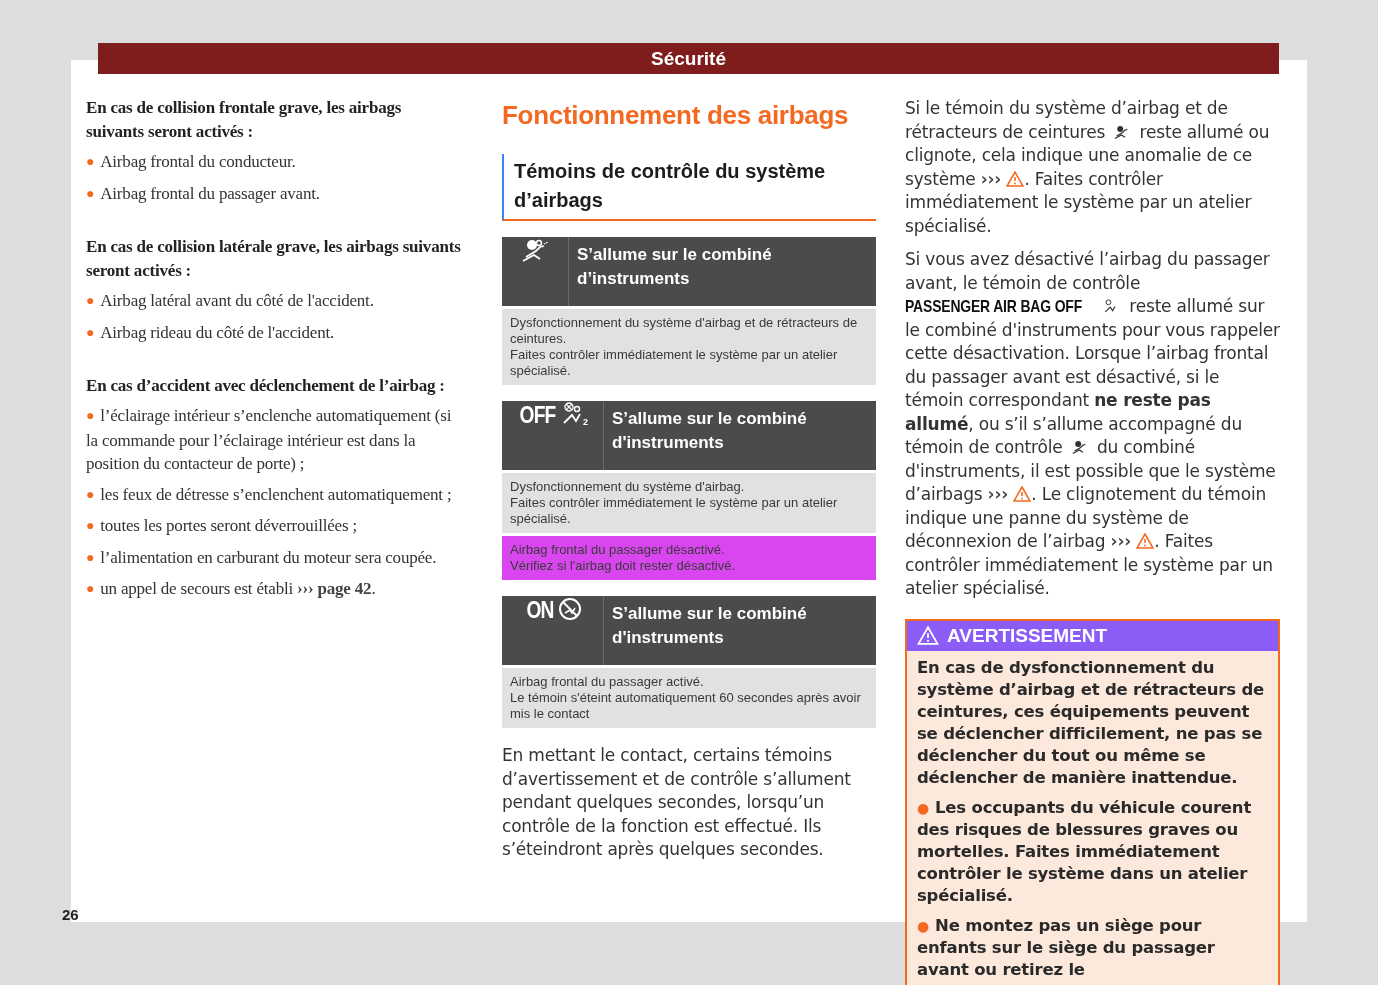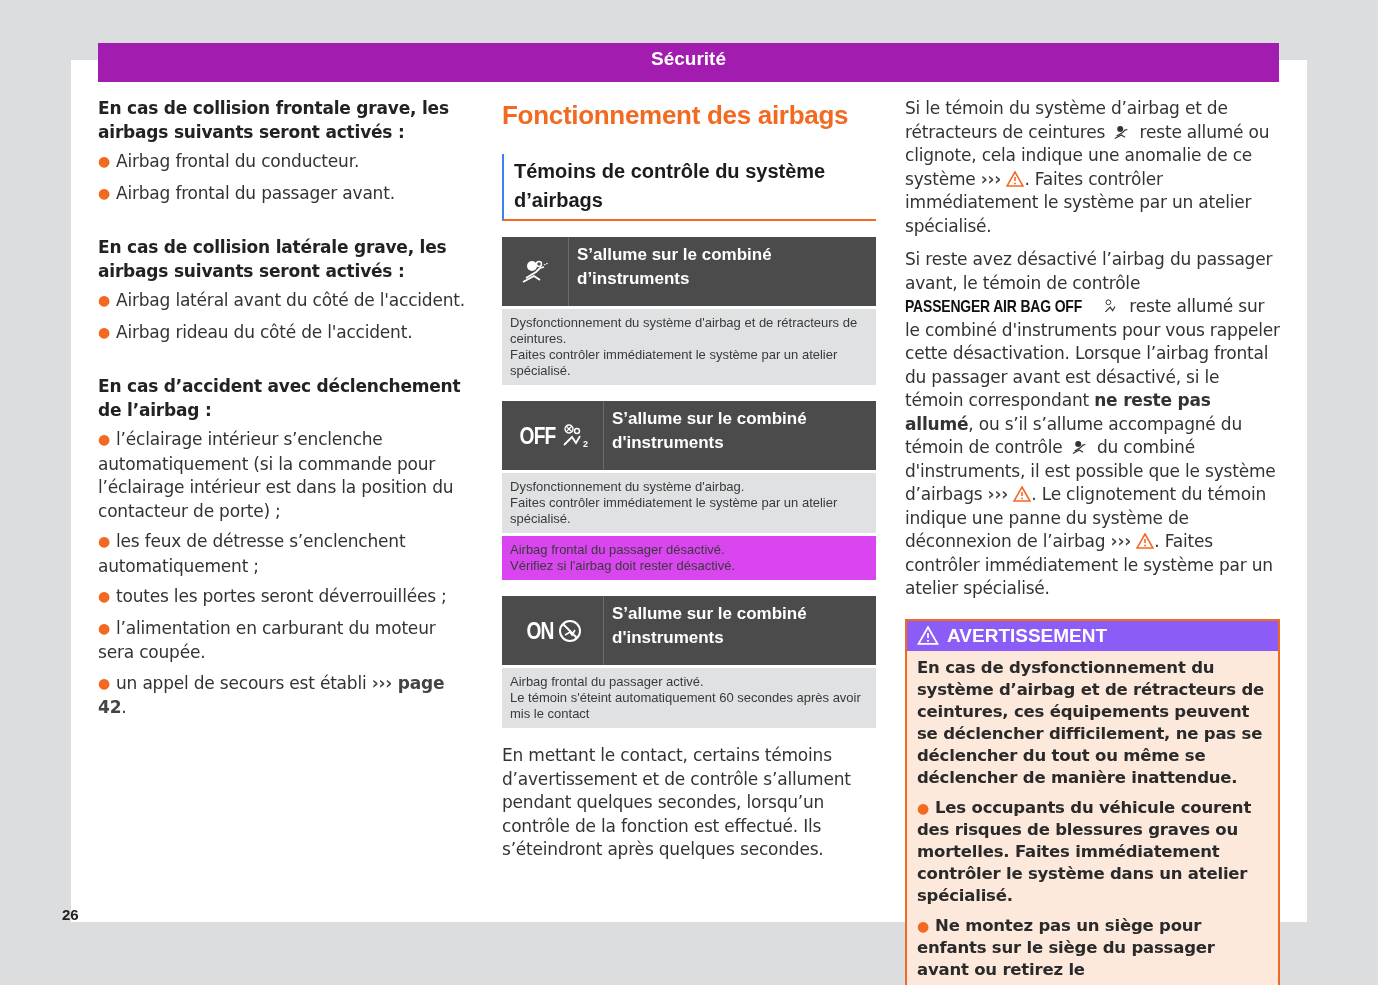--- a/index.html
+++ b/index.html
@@ -11,36 +11,36 @@
       font-family: "DejaVu Sans", sans-serif;
       color: #2b2b2b;
     }
     .page {
       position: absolute; left: 71px; top: 60px;
       width: 1236px; height: 862px;
       background: #ffffff;
     }
     .banner {
       position: absolute; left: 98px; top: 43px;
-      width: 1181px; height: 39px;
-      background: #a21caf;
+      width: 1181px; height: 31px;
+      background: #7f1d1d;
       color: #fff;
       font-family: "Liberation Sans", sans-serif;
       font-weight: bold;
       font-size: 19px;
       text-align: center;
       line-height: 31px;
     }
     .page-num {
       position: absolute; left: 62px; top: 906px;
       font-family: "Liberation Sans", sans-serif;
       font-weight: bold; font-size: 15px; color: #222;
     }
     .col { position: absolute; top: 96px; }
-    .col1 { left: 98px; width: 375px; }
+    .col1 { left: 86px; width: 375px; font-family: Liberation Serif, serif; }
     .col2 { left: 502px; width: 374px; }
     .col3 { left: 905px; width: 375px; }
 
     .para {
       font-size: 17px; line-height: 23.5px; color: #333;
       margin: 0 0 10px 0; letter-spacing: -0.2px;
     }
     .head-b {
       font-weight: bold; font-size: 17px; line-height: 24px; color: #222;
       margin: 0 0 6px 0; letter-spacing: -0.2px;
@@ -65,21 +65,21 @@
       padding: 3px 10px 4px 10px;
       font-weight: bold; font-size: 20px; line-height: 29px; color: #1c1c1c;
       font-family: "Liberation Sans", sans-serif;
       width: 352px;
     }
     .tbl { margin-top: 16px; }
     .tbl-head {
       display: flex; background: #4b4b4c; color: #fff; height: 69px;
     }
     .tbl-head .ic {
-      width: 66px; display: flex; align-items: center; justify-content: center;
+      width: 66px; display: flex; align-items: flex-start; justify-content: center;
       border-right: 1px solid #6b6b6b;
     }
     .tbl-head .ic.wide { width: 101px; }
     .tbl-head .txt {
       flex: 1; padding: 6px 8px 0 8px;
       font-weight: bold; font-size: 17px; line-height: 24px;
       font-family: "Liberation Sans", sans-serif;
     }
     .tbl-row {
       background: #e0e1e2; margin-top: 3px;
@@ -210,21 +210,21 @@
       </svg>
     <span>reste allumé ou clignote, cela indique une anomalie de ce système</span>
     <span class="link">›››</span>
     <svg class="tri" width="18" height="16" viewBox="0 0 18 16">
         <path d="M9 1 L17 15 L1 15 Z" fill="none" stroke="#f26a22" stroke-width="1.6"></path>
         <path d="M9 6 L9 10" stroke="#f26a22" stroke-width="1.6"></path>
         <circle cx="9" cy="12.5" r="0.9" fill="#f26a22"></circle>
       </svg><span>. Faites contrôler immédiatement le système par un atelier spécialisé.</span>
   </p>
   <p class="para">
-    <span>Si reste avez désactivé l’airbag du passager avant, le témoin de contrôle</span><br>
+    <span>Si vous avez désactivé l’airbag du passager avant, le témoin de contrôle</span><br>
     <span class="pab">PASSENGER AIR BAG OFF</span>
     <svg class="inl-ic" width="18" height="17" viewBox="0 0 30 26">
         <circle cx="9" cy="6" r="4" fill="none" stroke="#333" stroke-width="1.6"></circle>
         <path d="M4 22 L12 14 L16 20 L20 13" fill="none" stroke="#333" stroke-width="2"></path>
       </svg>
     <span>reste allumé sur le combiné d'instruments pour vous rappeler cette désactivation. Lorsque l’airbag frontal du passager avant est désactivé, si le témoin correspondant</span>
     <b>ne reste pas allumé</b><span>, ou s’il s’allume accompagné du témoin de contrôle</span>
     <svg class="inl-ic" width="18" height="17" viewBox="0 0 30 28">
         <circle cx="12" cy="8" r="5" fill="#333"></circle>
         <path d="M3 24 L14 18 L20 22 M6 20 L16 14 L20 10 L24 9" fill="none" stroke="#333" stroke-width="2"></path>

